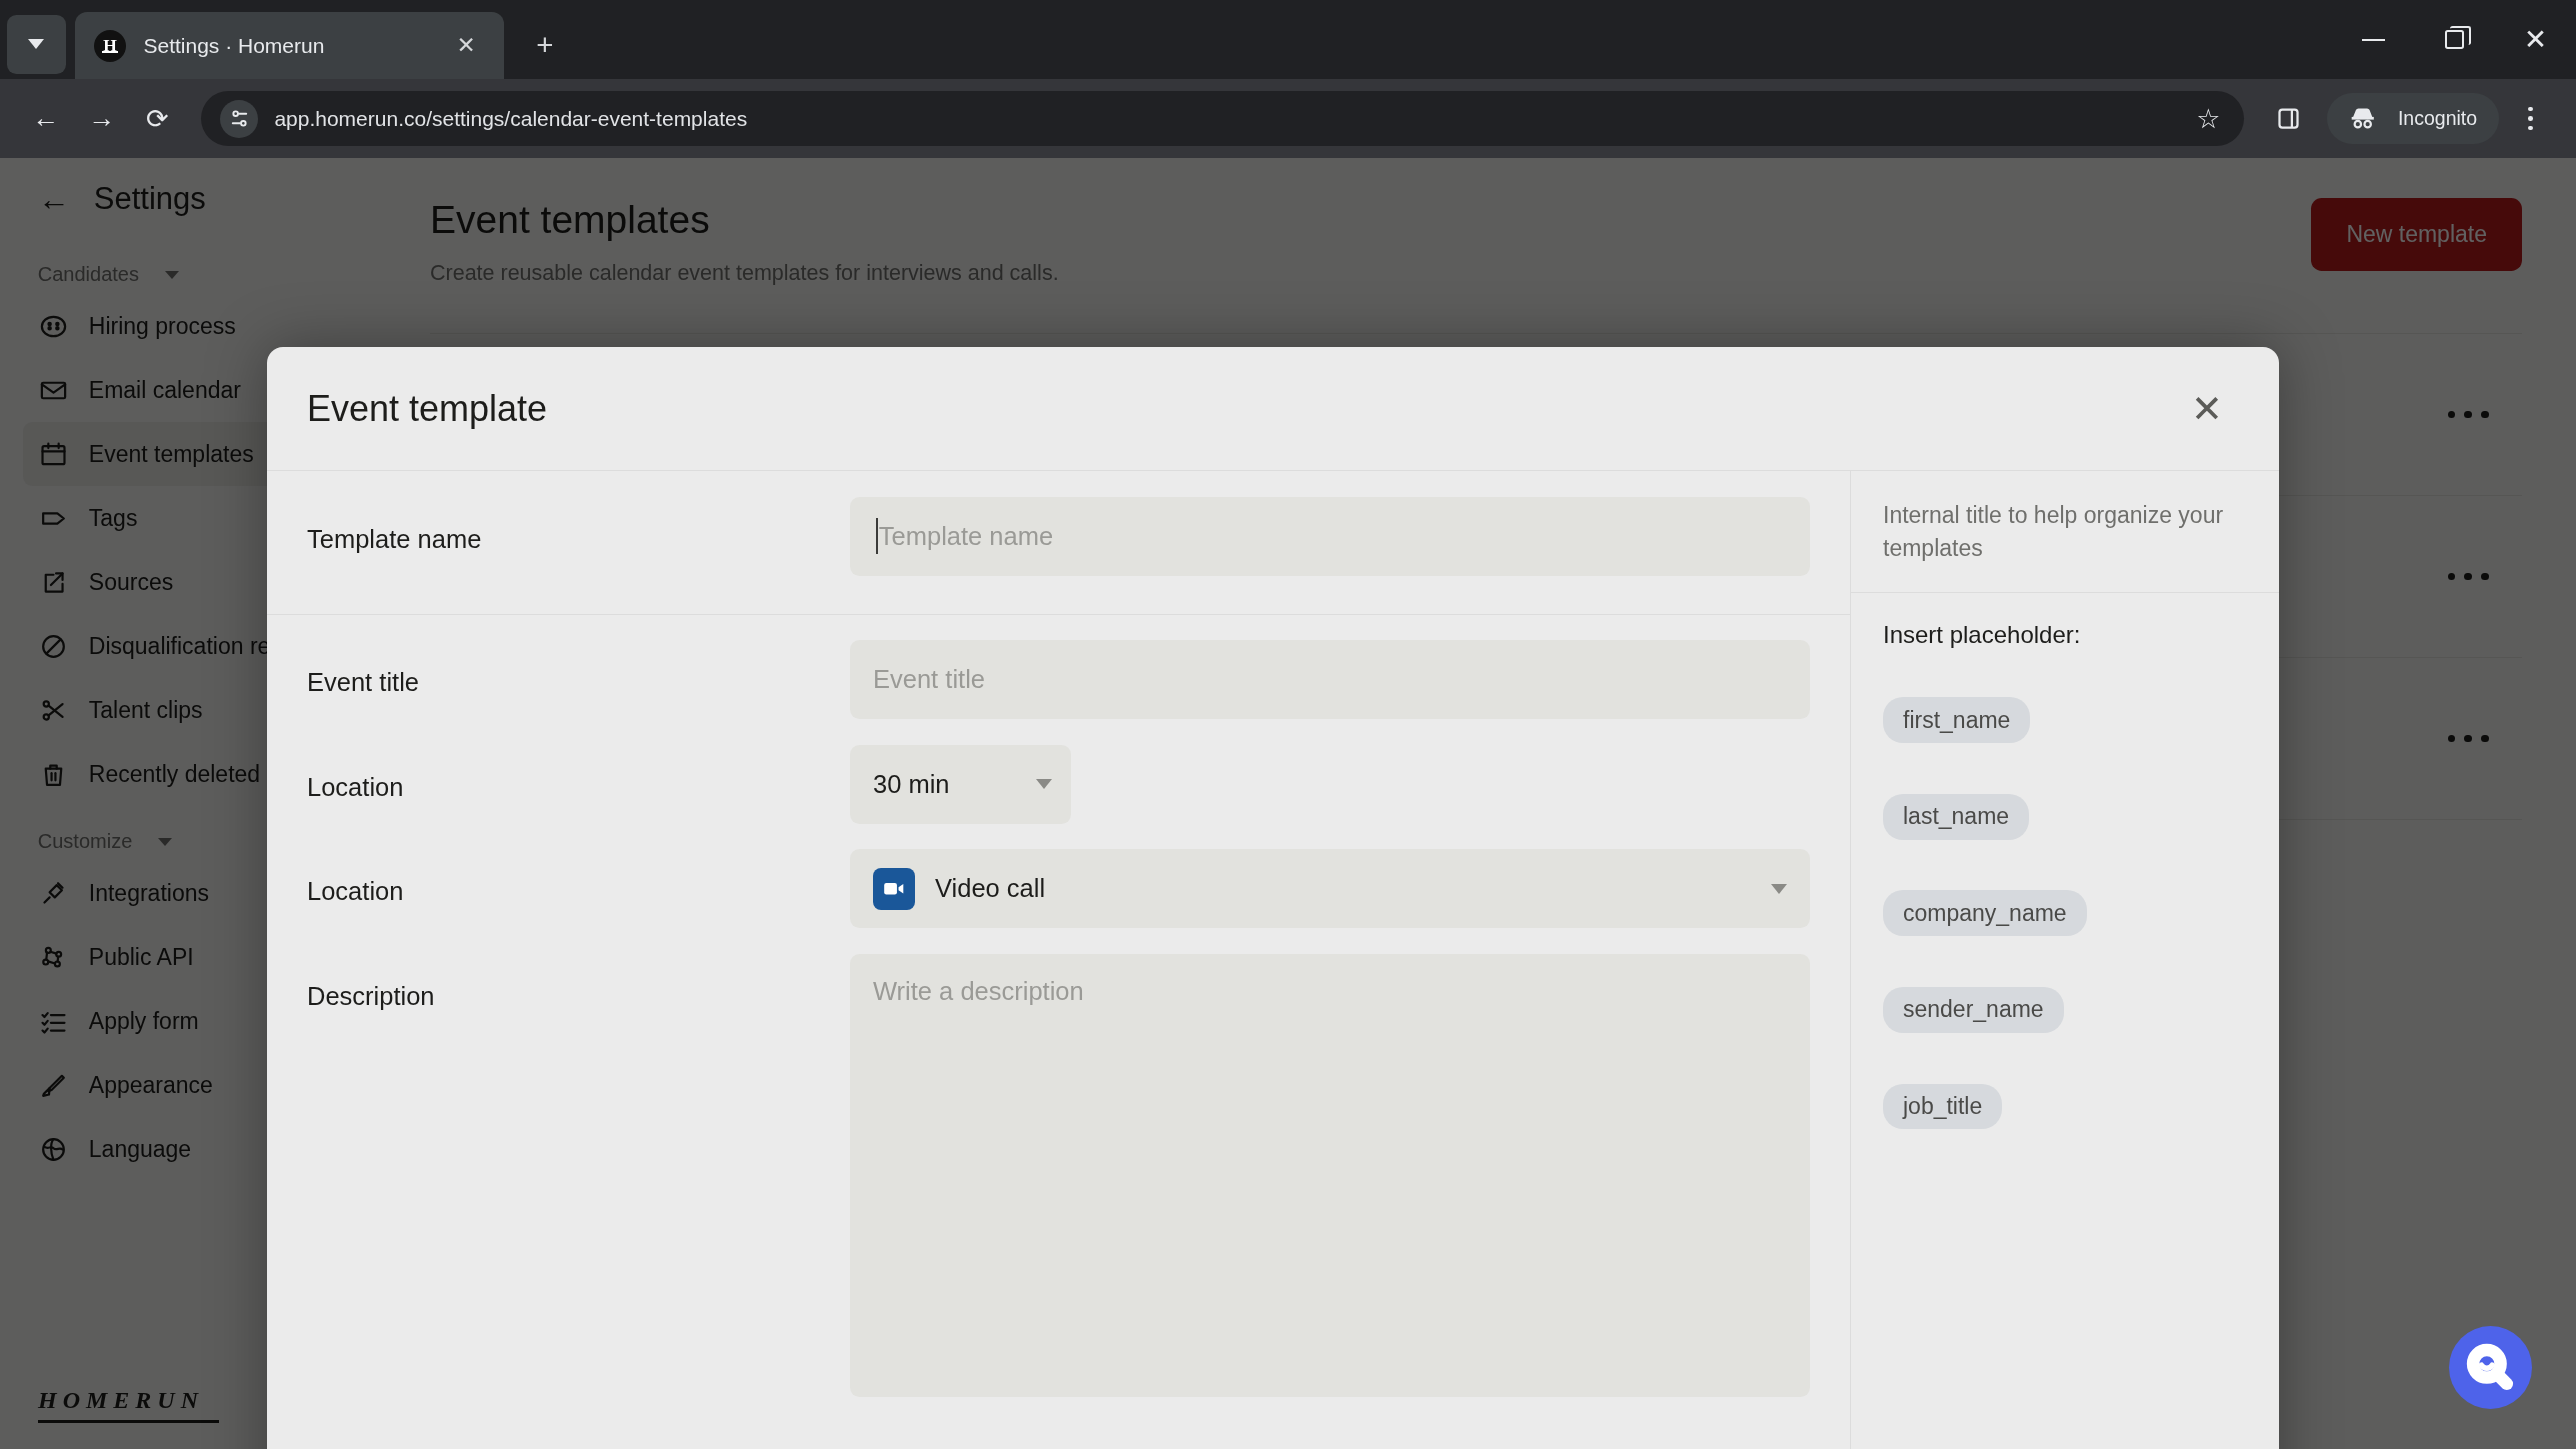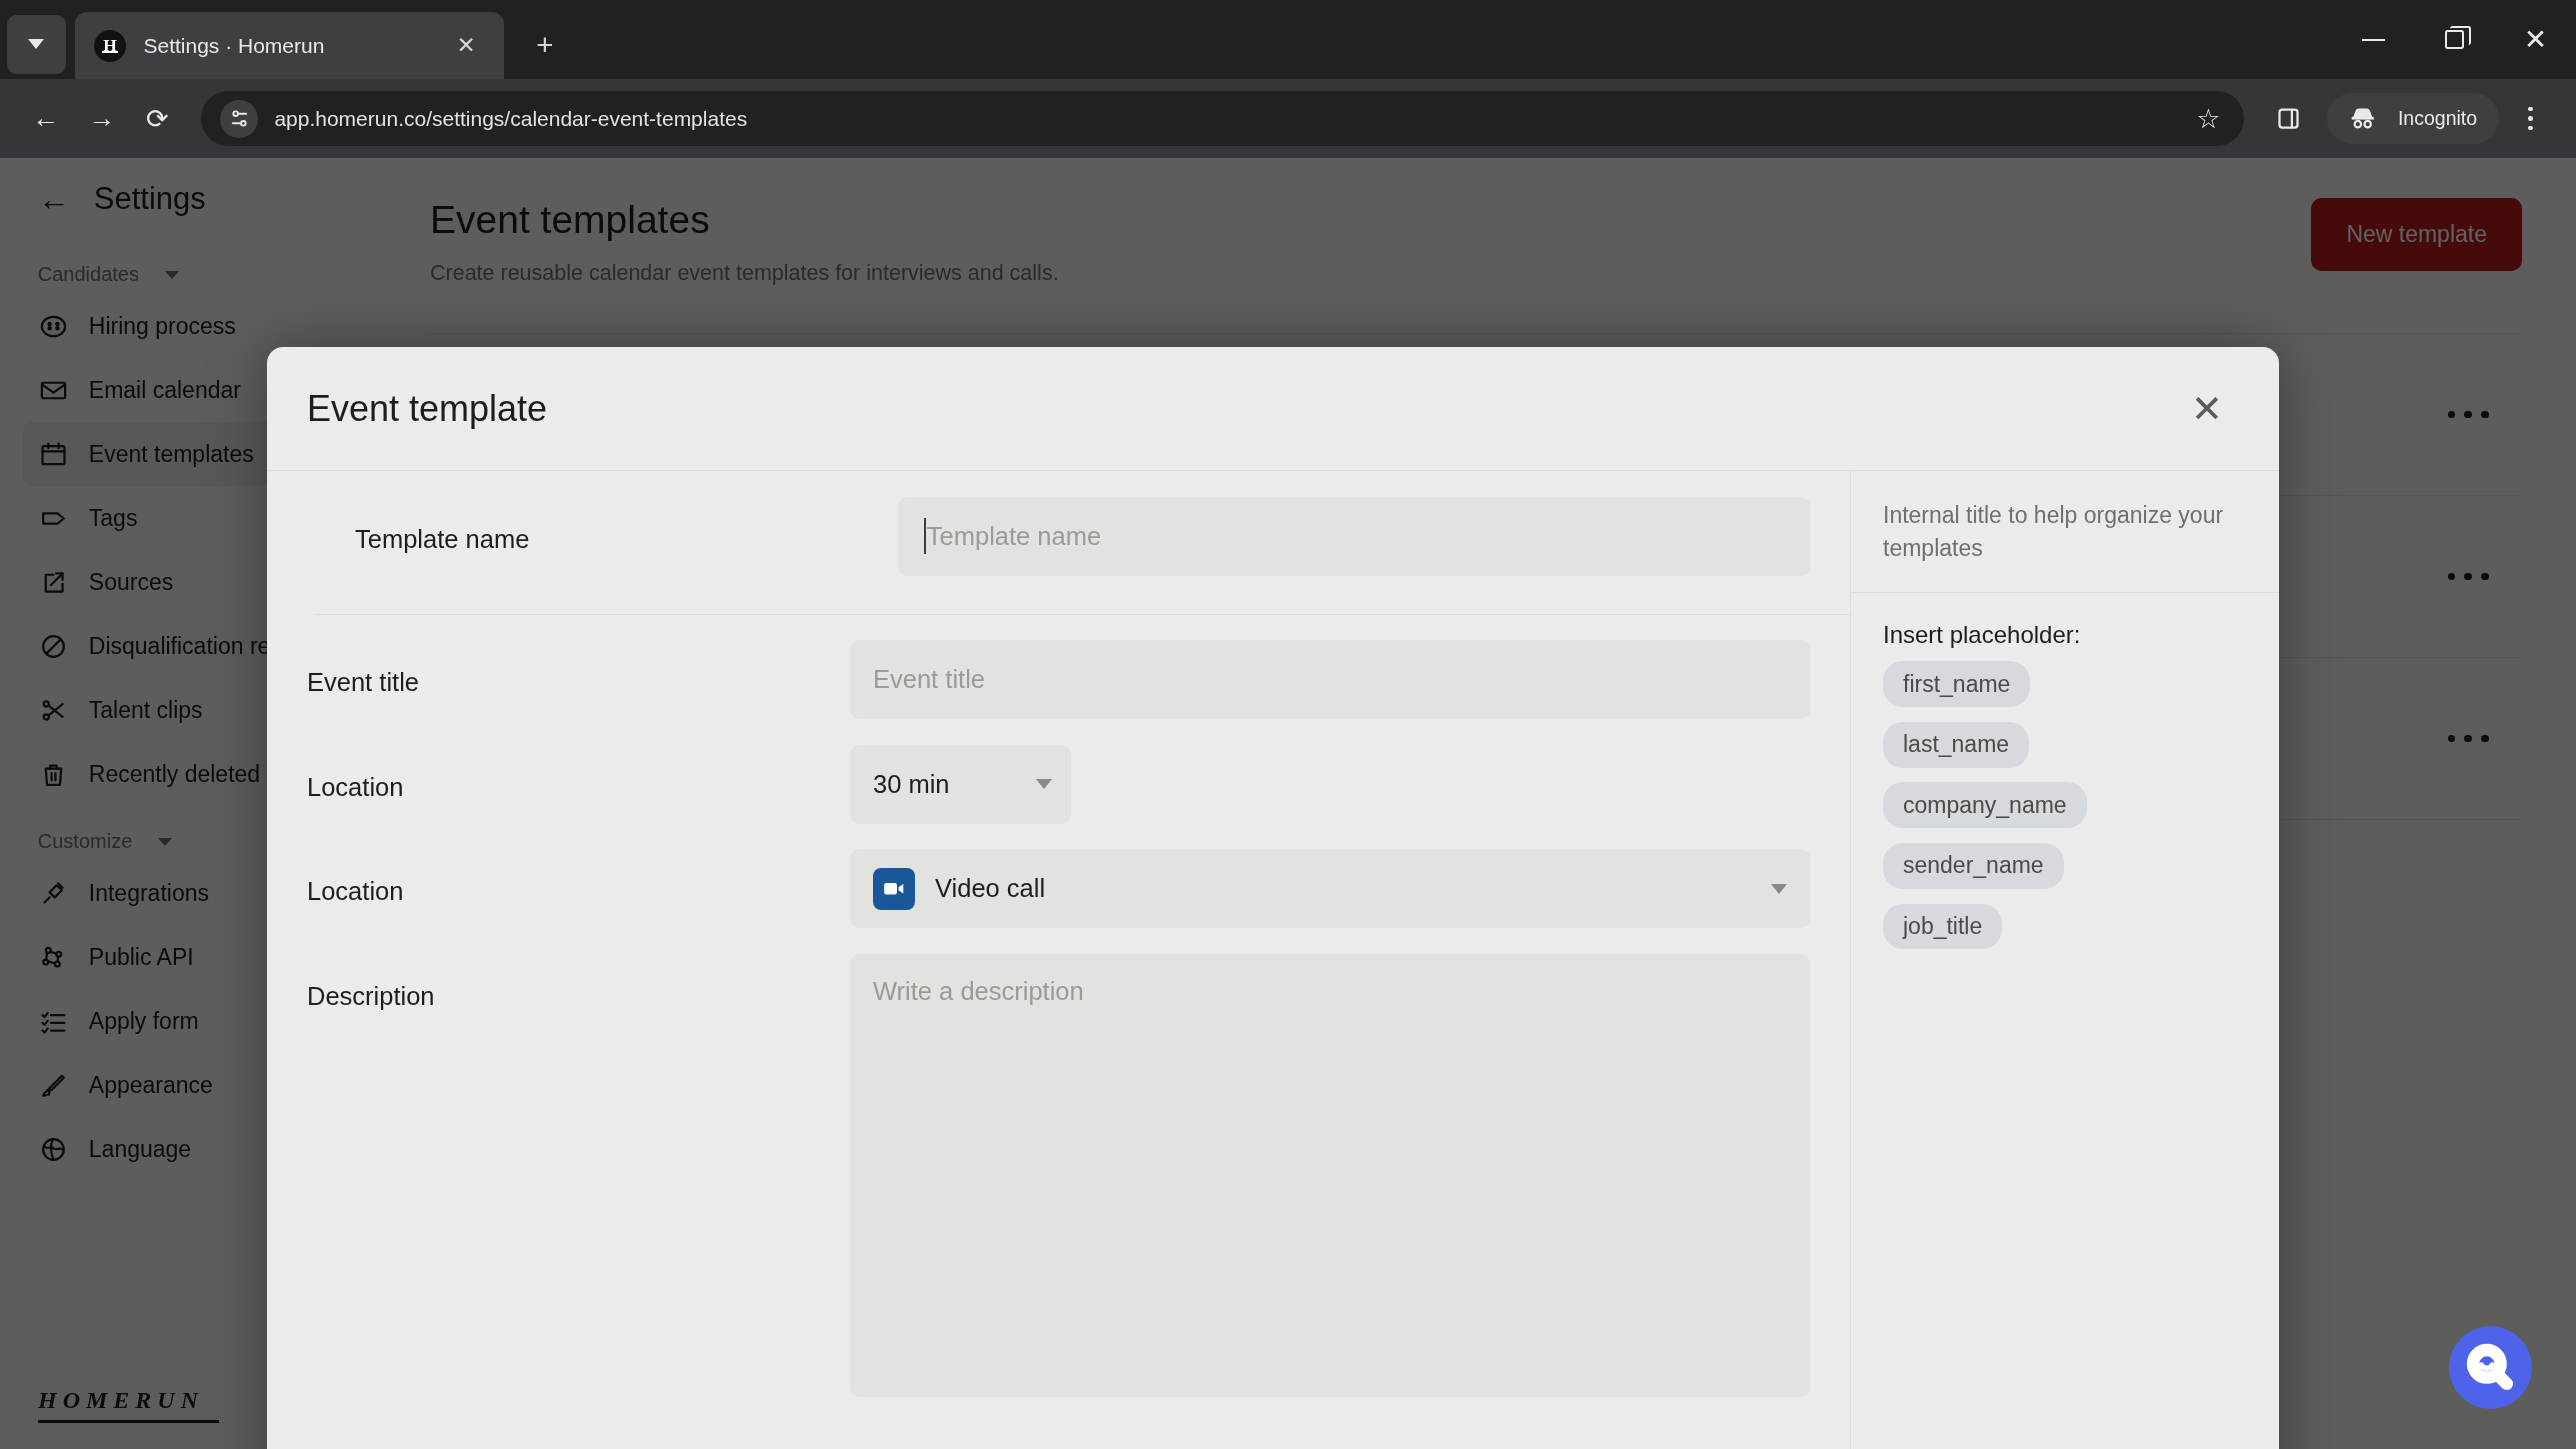--- a/index.html
+++ b/index.html
@@ -182,21 +182,21 @@
     background: #e2e2de; border-radius: 9.4px; height: 79px;
     display: flex; align-items: center; padding: 0 23px;
     font-size: 25.5px; color: #9a9a96; width: 100%;
   }
   .field.with-caret { position: relative; padding-left: 25.5px; }
   .caret { display: inline-block; width: 2px; height: 36px; background: #3b3b39;
     margin-right: 1.3px; }
   .field .ph { color: #9a9a96; }
 
   .row-pad-top { padding-top: 25.5px; }
-  .row-pad-bot { padding-bottom: 38px; margin-left: 48px; }
+  .row-pad-bot { padding-bottom: 38px; }
 
   .select-sm { width: 221px; }
   .select-box { background: #e2e2de; border-radius: 9.4px; height: 79px;
     display: flex; align-items: center; padding: 0 19px 0 23px; font-size: 25.5px;
     color: #1d1d1b; }
   .select-box .val { flex: 1; white-space: nowrap; }
   .chev { width: 0; height: 0; border-left: 8.7px solid transparent;
     border-right: 8.7px solid transparent; border-top: 10px solid #8a8a86; flex: 0 0 auto; }
 
   .loc-box { background: #e2e2de; border-radius: 9.4px; height: 79px; display: flex;
@@ -208,21 +208,21 @@
 
   .textarea { background: #e2e2de; border-radius: 9.4px; min-height: 443px;
     padding: 23px; font-size: 25.5px; color: #9a9a96; }
 
   .side-pad { padding: 28px 32px; }
   .side-help { font-size: 23px; color: #6f6f6c; line-height: 1.42; }
   .side-sep { border-bottom: 1.3px solid #dcdcdc; }
   .side-label { font-size: 24px; color: #1d1d1b; margin-bottom: 12px; }
   .chips { display: flex; flex-direction: column; align-items: flex-start; gap: 14.8px; }
   .chip { background: #d6d9dd; border-radius: 20px; padding: 9.4px 20px;
-    font-size: 23px; color: #4a4a48; white-space: nowrap; }
+    font-size: 23px; color: #4a4a48; white-space: nowrap; margin-top: 36px; }
 </style>
 </head>
 <body>
 
 <div class="browser">
 
   <div class="tabstrip">
     <div class="tab-search-btn">
       <span class="chev-down"></span>
     </div>

